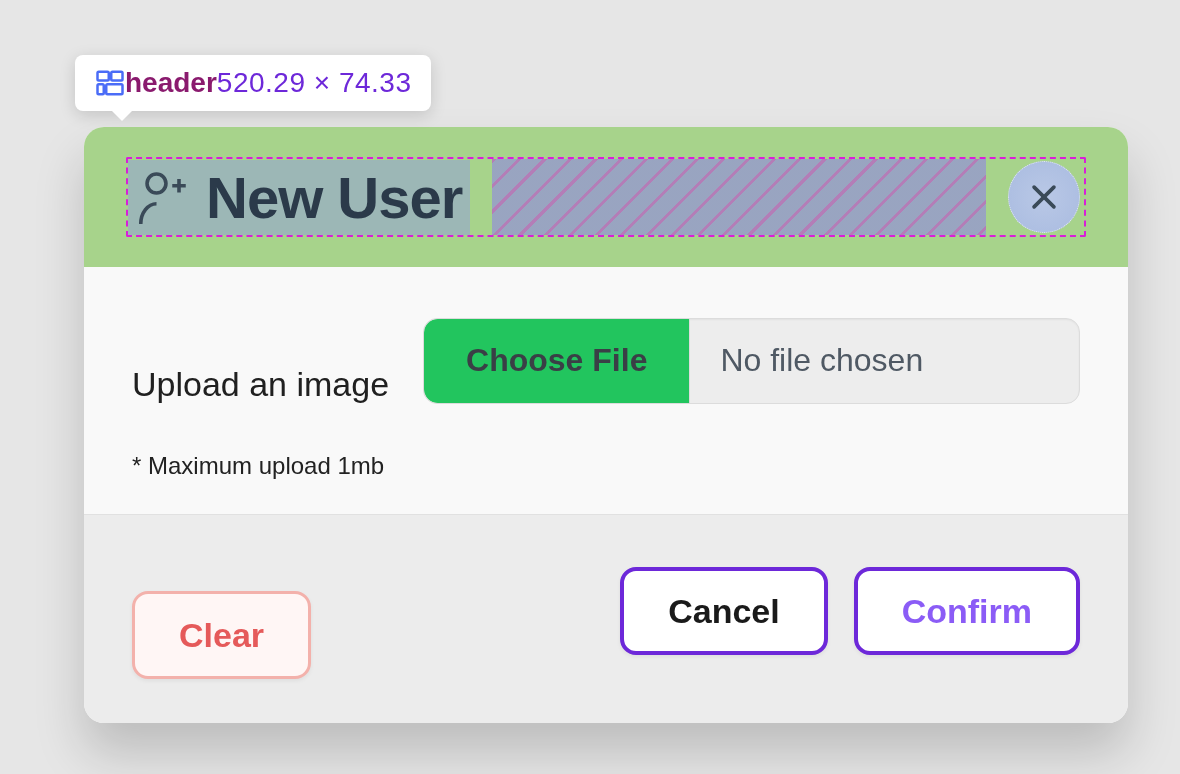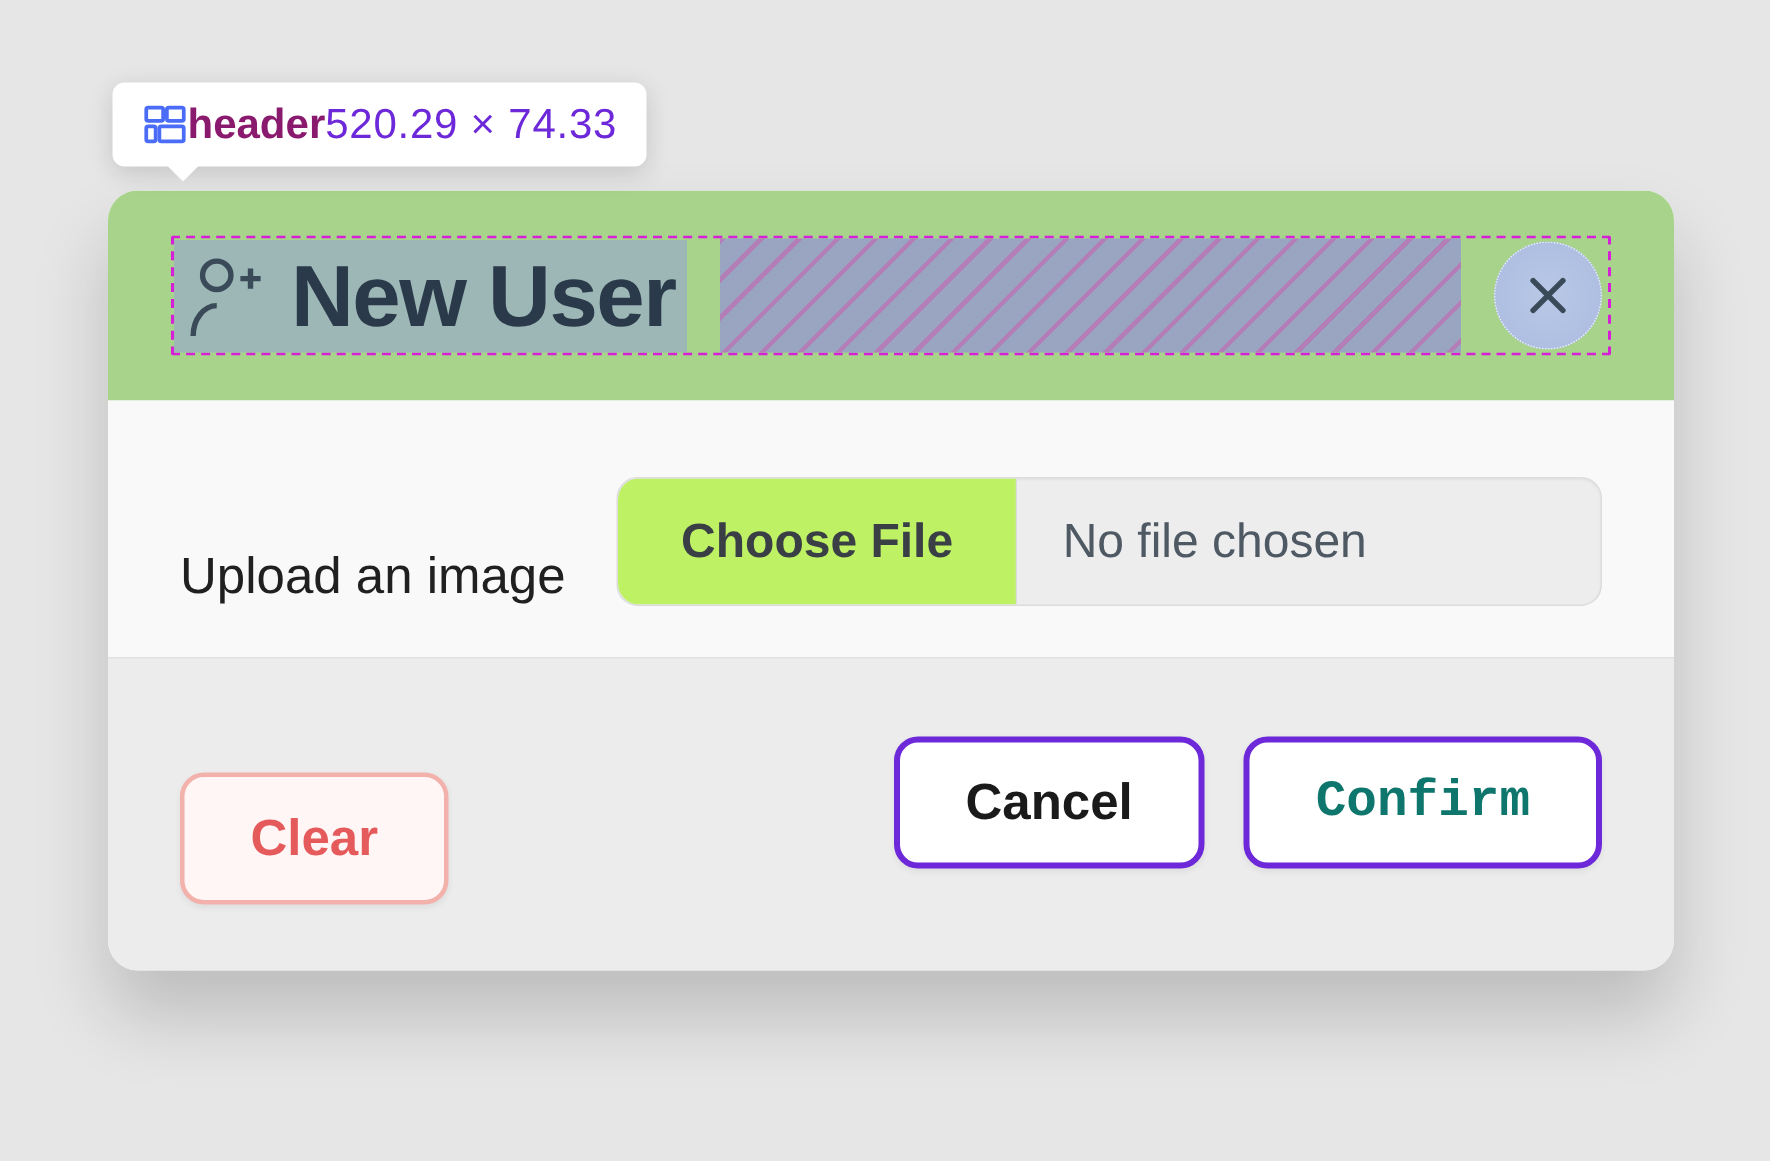--- a/index.html
+++ b/index.html
@@ -42,21 +42,21 @@
   }
   .inspector-dims {
     color: #6d28d9;
     letter-spacing: 0.5px;
   }
 
   
   .dialog {
     position: absolute;
     top: 127px;
-    left: 72px;
+    left: 84px;
     width: 1044px;
     background: #fafafa;
     border-radius: 20px;
     box-shadow: 0 30px 50px rgba(0,0,0,0.18);
     overflow: hidden;
   }
 
   
   .dialog-header-wrap {
     background: #a7d38b;
@@ -133,21 +133,21 @@
     display: flex;
     align-items: stretch;
     height: 86px;
     border: 1px solid #dcdcdc;
     border-radius: 14px;
     background: #ededed;
     box-shadow: inset 0 1px 2px rgba(0,0,0,0.05);
     overflow: hidden;
   }
   .choose-file-btn {
-    background: #bef264;
+    background: #22c55e;
     border: none;
     border-right: 1px solid #dcdcdc;
     padding: 0 42px;
     font-size: 32px;
     font-weight: 700;
     color: #3a3f46;
     border-radius: 14px 0 0 14px;
     cursor: pointer;
   }
   .file-status {
@@ -185,21 +185,21 @@
     box-shadow: 0 2px 4px rgba(0,0,0,0.06);
   }
   .btn-clear {
     color: #e55a5a;
     border: 3px solid #f3b1ab;
     background: #fff6f5;
     margin-top: 48px;
   }
   .spacer { flex: 1; }
   .btn-cancel { color: #1a1a1a; }
-  .btn-confirm { color: #0f766e; font-family: Liberation Mono, monospace; }
+  .btn-confirm { color: #8b5cf6; }
 </style>
 </head>
 <body>
 
 <div class="inspector-tooltip">
   <span class="inspector-icon">
     <svg width="30" height="30" viewBox="0 0 24 24" fill="none" stroke="#4a6cf7" stroke-width="2">
       <rect x="2" y="3" width="9" height="7" rx="1"></rect>
       <rect x="13" y="3" width="9" height="7" rx="1"></rect>
       <rect x="2" y="13" width="5" height="8" rx="1"></rect>
@@ -238,20 +238,21 @@
   </div>
 
   <div class="dialog-body">
     <div class="upload-row">
       <span class="upload-label">Upload an image</span>
       <div class="file-widget">
         <button class="choose-file-btn">Choose File</button>
         <span class="file-status">No file chosen</span>
       </div>
     </div>
+    <div class="hint">* Maximum upload 1mb</div>
   </div>
 
   <div class="dialog-footer">
     <button class="btn btn-clear">Clear</button>
     <div class="spacer"></div>
     <button class="btn btn-cancel">Cancel</button>
     <button class="btn btn-confirm">Confirm</button>
   </div>
 
 </div>

